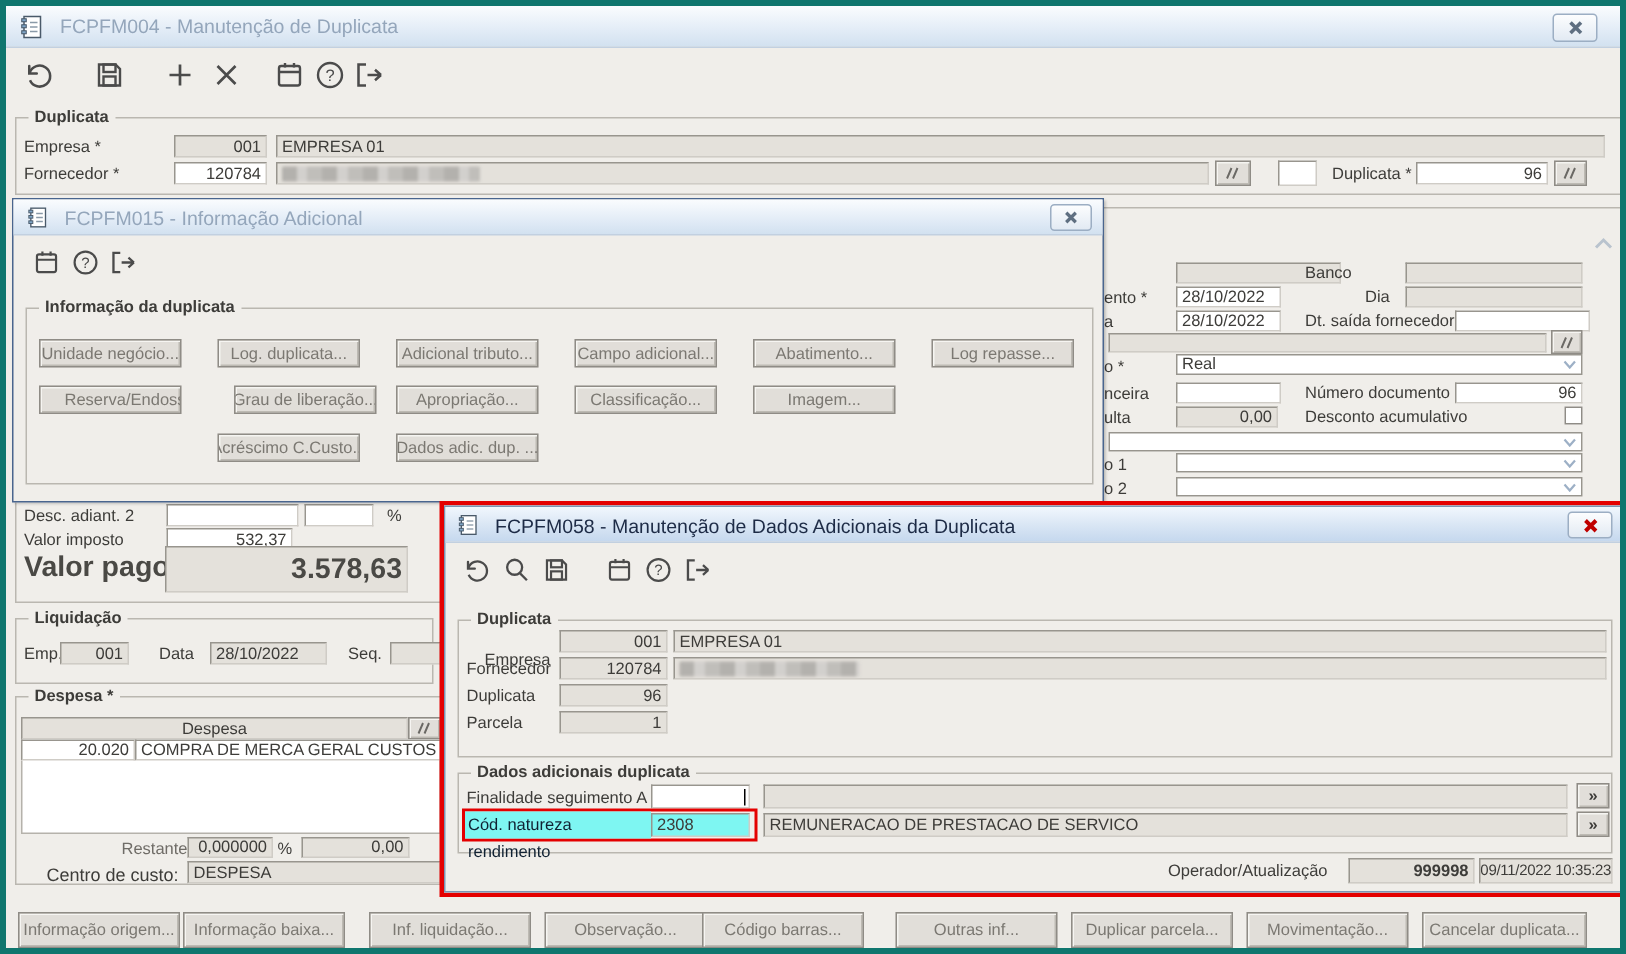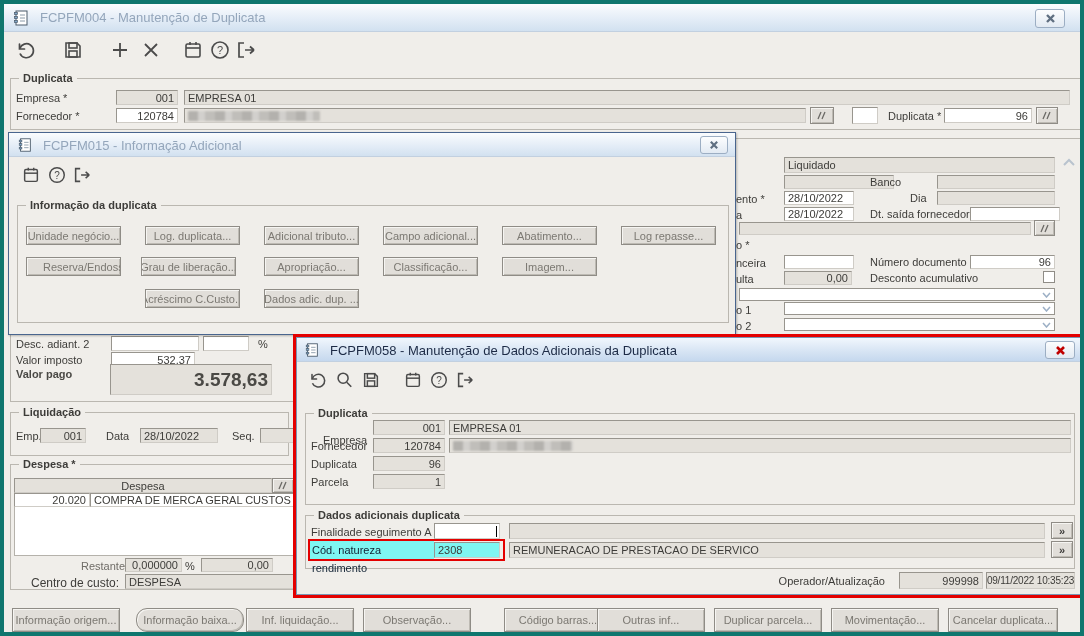--- a/index.html
+++ b/index.html
@@ -142,21 +142,20 @@
   <span class="abs lbl" style="left:884px;top:106px;">Duplicata *</span>
   <div class="abs wfield right" style="left:940px;top:104px;width:88px;height:15px;">96</div>
   <div class="abs btn" style="left:1032px;top:103px;width:22px;height:17px;">
     <svg width="10" height="9" viewBox="0 0 10 9" stroke="#6b6965" stroke-width="1.3">
         <path d="M1 8 L4 1 M5 8 L8 1"></path>
       </svg>
   </div>
 
   <div class="abs groupbox" style="left:6px;top:134px;width:1072px;height:264px;"></div>
 
-  <div class="abs gfield" style="left:780px;top:153px;width:271px;height:16px;">Liquidado</div>
   <span class="abs" style="left:1058px;top:154px;">
     <svg width="14" height="10" viewBox="0 0 14 10" fill="none" stroke="#b9c3ce" stroke-width="2">
         <path d="M2 7 L7 2 L12 7"></path>
       </svg>
   </span>
   <div class="abs gfield" style="left:780px;top:171px;width:110px;height:14px;"></div>
   <span class="abs lbl" style="left:866px;top:172px;">Banco</span>
   <div class="abs gfield" style="left:933px;top:171px;width:118px;height:14px;"></div>
   <span class="abs lbl" style="left:732px;top:189px;">ento *</span>
   <div class="abs wfield" style="left:780px;top:187px;width:70px;height:14px;">28/10/2022</div>
@@ -166,20 +165,28 @@
   <div class="abs wfield" style="left:780px;top:203px;width:70px;height:14px;">28/10/2022</div>
   <span class="abs lbl" style="left:866px;top:204px;">Dt. saída fornecedor</span>
   <div class="abs wfield" style="left:966px;top:203px;width:90px;height:14px;"></div>
   <div class="abs gfield" style="left:735px;top:218px;width:292px;height:13px;"></div>
   <div class="abs btn" style="left:1030px;top:216px;width:21px;height:16px;">
     <svg width="10" height="9" viewBox="0 0 10 9" stroke="#6b6965" stroke-width="1.3">
         <path d="M1 8 L4 1 M5 8 L8 1"></path>
       </svg>
   </div>
   <span class="abs lbl" style="left:732px;top:235px;">o *</span>
+  <div class="abs dropdown" style="left:780px;top:232px;width:271px;height:14px;">
+    <span>Real</span>
+    <span class="dd-arrow">
+        <svg width="9" height="6" viewBox="0 0 9 6" fill="none" stroke="#9db0c6" stroke-width="1.5">
+          <path d="M1 1 L4.5 5 L8 1"></path>
+        </svg>
+      </span>
+  </div>
   <span class="abs lbl" style="left:732px;top:253px;">nceira</span>
   <div class="abs wfield" style="left:780px;top:251px;width:70px;height:14px;"></div>
   <span class="abs lbl" style="left:866px;top:252px;">Número documento</span>
   <div class="abs wfield right" style="left:966px;top:251px;width:85px;height:14px;">96</div>
   <span class="abs lbl" style="left:732px;top:269px;">ulta</span>
   <div class="abs gfield right" style="left:780px;top:267px;width:68px;height:14px;">0,00</div>
   <span class="abs lbl" style="left:866px;top:268px;">Desconto acumulativo</span>
   <div class="abs checkbox" style="left:1039px;top:267px;width:12px;height:12px;"></div>
   <div class="abs dropdown" style="left:735px;top:284px;width:316px;height:13px;">
     <span class="dd-arrow">
@@ -204,21 +211,21 @@
         </svg>
       </span>
   </div>
 
   <span class="abs lbl" style="left:12px;top:334px;">Desc. adiant. 2</span>
   <div class="abs wfield" style="left:107px;top:332px;width:88px;height:15px;"></div>
   <div class="abs wfield" style="left:199px;top:332px;width:46px;height:15px;"></div>
   <span class="abs lbl" style="left:254px;top:334px;">%</span>
   <span class="abs lbl" style="left:12px;top:350px;">Valor imposto</span>
   <div class="abs wfield right" style="left:107px;top:348px;width:84px;height:15px;">532,37</div>
-  <span class="abs lbl" style="left:12px;top:364px;font-size:11px;font-weight:bold;color:#4a4945;">Valor pago</span>
+  <span class="abs lbl" style="left:12px;top:364px;font-size:19px;font-weight:bold;color:#4a4945;">Valor pago</span>
   <div class="abs gfield right" style="left:106px;top:360px;width:162px;height:31px;font-size:19px;font-weight:bold;color:#4a4945;">3.578,63</div>
 
   <div class="abs groupbox" style="left:6px;top:408px;width:279px;height:44px;">
     <span class="gb-label">Liquidação</span>
   </div>
   <span class="abs lbl" style="left:12px;top:426px;">Emp.</span>
   <div class="abs gfield right" style="left:36px;top:424px;width:46px;height:15px;">001</div>
   <span class="abs lbl" style="left:102px;top:426px;">Data</span>
   <div class="abs gfield" style="left:136px;top:424px;width:78px;height:15px;">28/10/2022</div>
   <span class="abs lbl" style="left:228px;top:426px;">Seq.</span>
@@ -237,24 +244,24 @@
   <div class="abs wfield right" style="left:10px;top:489px;width:76px;height:14px;">20.020</div>
   <div class="abs wfield" style="left:86px;top:489px;width:204px;height:14px;">COMPRA DE MERCA GERAL CUSTOS M</div>
   <span class="abs lbl" style="left:77px;top:556px;color:#6f6c67;">Restante</span>
   <div class="abs gfield right" style="left:121px;top:554px;width:57px;height:14px;">0,000000</div>
   <span class="abs lbl" style="left:181px;top:556px;">%</span>
   <div class="abs gfield right" style="left:197px;top:554px;width:72px;height:14px;">0,00</div>
   <span class="abs lbl" style="left:27px;top:572px;font-size:12px;">Centro de custo:</span>
   <div class="abs gfield" style="left:121px;top:570px;width:169px;height:15px;">DESPESA</div>
 
   <div class="abs btn" style="left:8px;top:604px;width:108px;height:24px;">Informação origem...</div>
-  <div class="abs btn" style="left:132px;top:604px;width:108px;height:24px;border-radius:11px;">Informação baixa...</div>
+  <div class="abs btn" style="left:118px;top:604px;width:108px;height:24px;">Informação baixa...</div>
   <div class="abs btn" style="left:242px;top:604px;width:108px;height:24px;">Inf. liquidação...</div>
   <div class="abs btn" style="left:359px;top:604px;width:108px;height:24px;">Observação...</div>
-  <div class="abs btn" style="left:500px;top:604px;width:108px;height:24px;text-align:center;">Código barras...</div>
+  <div class="abs btn" style="left:464px;top:604px;width:108px;height:24px;text-align:center;">Código barras...</div>
   <div class="abs btn" style="left:593px;top:604px;width:108px;height:24px;">Outras inf...</div>
   <div class="abs btn" style="left:710px;top:604px;width:108px;height:24px;">Duplicar parcela...</div>
   <div class="abs btn" style="left:827px;top:604px;width:108px;height:24px;">Movimentação...</div>
   <div class="abs btn" style="left:944px;top:604px;width:110px;height:24px;">Cancelar duplicata...</div>
 
   <div class="abs" style="left:4px;top:128px;width:728px;height:203px;background:#f0eeea;border:1px solid #49658e;box-shadow:1px 1px 2px rgba(0,0,0,0.25);z-index:5;">
     <div class="titlebar" style="position:absolute;left:0;top:0;width:100%;height:24px;">
       <span class="abs" style="left:8px;top:4px;">
         <svg width="16" height="16" viewBox="0 0 18 18">
             <rect x="4" y="2" width="11" height="14" fill="#fff" stroke="#4a5a6a"></rect>
@@ -295,21 +302,21 @@
     </span>
     <div class="abs groupbox" style="left:8px;top:72px;width:712px;height:118px;">
       <span class="gb-label" style="background:#f0eeea;">Informação da duplicata</span>
       <div class="abs btn" style="left:8px;top:20px;width:95px;height:19px;">Unidade negócio...</div>
       <div class="abs btn" style="left:127px;top:20px;width:95px;height:19px;">Log. duplicata...</div>
       <div class="abs btn" style="left:246px;top:20px;width:95px;height:19px;">Adicional tributo...</div>
       <div class="abs btn" style="left:365px;top:20px;width:95px;height:19px;">Campo adicional...</div>
       <div class="abs btn" style="left:484px;top:20px;width:95px;height:19px;">Abatimento...</div>
       <div class="abs btn" style="left:603px;top:20px;width:95px;height:19px;">Log repasse...</div>
       <div class="abs btn" style="left:8px;top:51px;width:95px;height:19px;padding-left:35px;">Reserva/Endosso...</div>
-      <div class="abs btn" style="left:123px;top:51px;width:95px;height:19px;">Grau de liberação...</div>
+      <div class="abs btn" style="left:138px;top:51px;width:95px;height:19px;">Grau de liberação...</div>
       <div class="abs btn" style="left:246px;top:51px;width:95px;height:19px;">Apropriação...</div>
       <div class="abs btn" style="left:365px;top:51px;width:95px;height:19px;">Classificação...</div>
       <div class="abs btn" style="left:484px;top:51px;width:95px;height:19px;">Imagem...</div>
       <div class="abs btn" style="left:127px;top:83px;width:95px;height:19px;">Acréscimo C.Custo...</div>
       <div class="abs btn" style="left:246px;top:83px;width:95px;height:19px;">Dados adic. dup. ...</div>
     </div>
   </div>
 
   <div class="abs red-frame" style="left:289px;top:330px;width:792px;height:264px;z-index:10;">
     <div style="position:relative;width:786px;height:258px;background:#f0eeea;border:1px solid #7a96b4;">
@@ -397,18 +404,18 @@
       </div>
       <div class="abs gfield" style="left:212px;top:185px;width:536px;height:16px;"></div>
       <div class="abs btn" style="left:754px;top:184px;width:22px;height:17px;font-weight:bold;color:#3d3c39;">»</div>
       <div class="abs" style="left:11px;top:201px;width:197px;height:22px;border:2px solid #e40000;"></div>
       <div class="abs cyan-hl" style="left:13px;top:203px;width:124px;height:18px;line-height:18px;padding-left:2px;color:#123;">Cód. natureza rendimento</div>
       <div class="abs wfield cyan-hl" style="left:137px;top:204px;width:66px;height:16px;background:#7ef6f2;">2308</div>
       <div class="abs gfield" style="left:212px;top:204px;width:536px;height:16px;">REMUNERACAO DE PRESTACAO DE SERVICO</div>
       <div class="abs btn" style="left:754px;top:203px;width:22px;height:17px;font-weight:bold;color:#3d3c39;">»</div>
 
       <span class="abs lbl" style="left:448px;top:237px;width:140px;text-align:right;">Operador/Atualização</span>
-      <div class="abs gfield right" style="left:602px;top:234px;width:84px;height:17px;">999998</div>
+      <div class="abs gfield right" style="left:602px;top:234px;width:84px;height:17px;font-weight:bold;">999998</div>
       <div class="abs gfield center" style="left:689px;top:234px;width:89px;height:17px;font-size:10px;letter-spacing:-0.2px;">09/11/2022 10:35:23</div>
     </div>
   </div>
 
 </div>
 
 </body></html>

